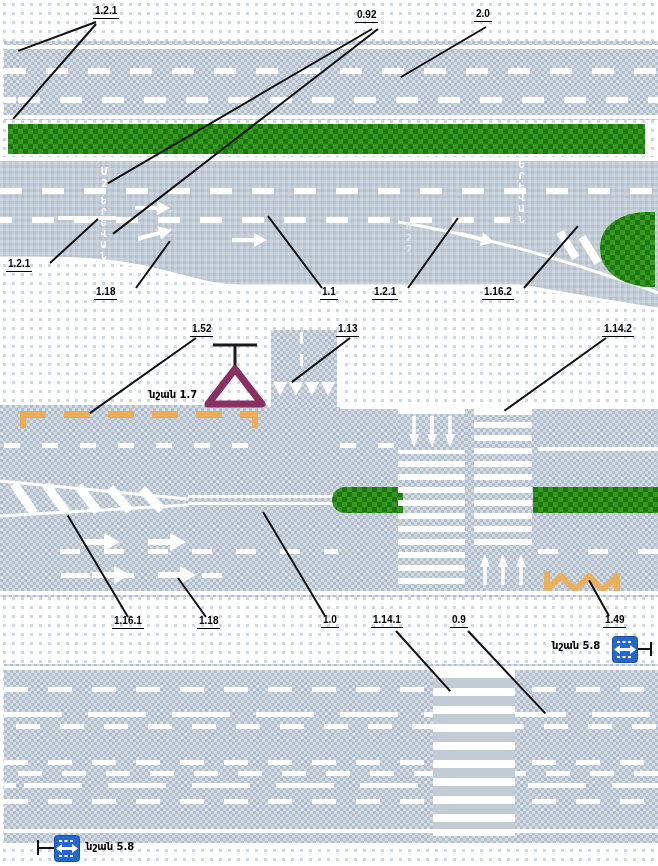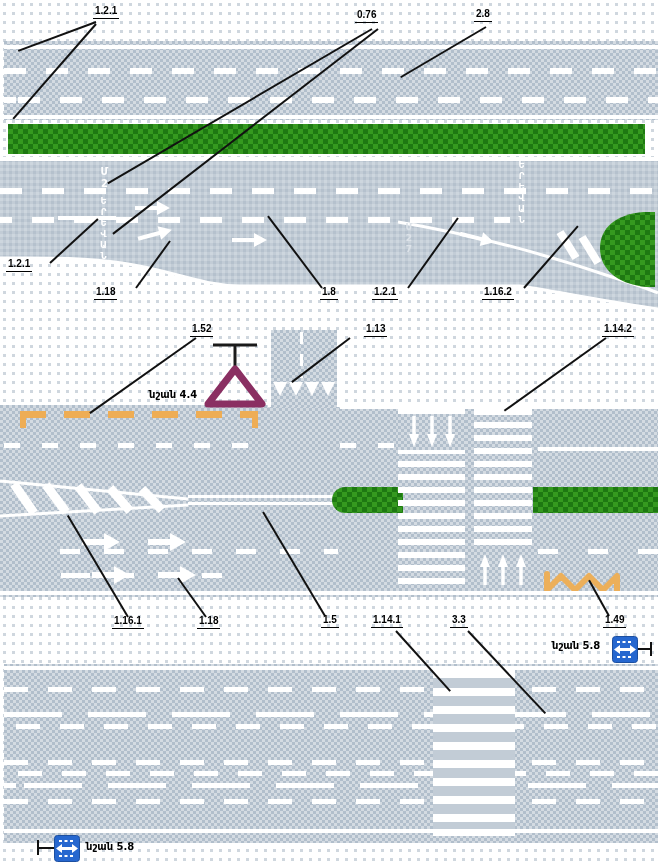--- a/index.html
+++ b/index.html
@@ -167,21 +167,21 @@
   <svg style="left:540px;top:566px;" width="85" height="32" viewBox="0 0 85 32">
     <polyline points="7,8 7,24 21,10 35,24 49,10 63,24 77,10 77,25" fill="none" stroke="#ecaf5a" stroke-width="6" stroke-linejoin="round" stroke-linecap="round"></polyline>
   </svg>
   <div class="wline" style="left:0;top:591px;width:658px;height:4px;"></div>
 
   <svg style="left:203px;top:341px;" width="64" height="68" viewBox="0 0 64 68">
     <path d="M10,4 H54" stroke="#1a1a1a" stroke-width="3"></path>
     <path d="M32,4 V29" stroke="#1a1a1a" stroke-width="3"></path>
     <path d="M32,28 L59,63 L5,63 Z" fill="none" stroke="#8a2f62" stroke-width="7" stroke-linejoin="round"></path>
   </svg>
-  <div class="arm" style="left:149px;top:389px;">նշան 4.4</div>
+  <div class="arm" style="left:149px;top:389px;">նշան 1.7</div>
 
   <div class="rd" style="left:4px;top:664px;width:654px;height:179px;"></div>
   <div class="wline" style="left:4px;top:666px;width:654px;height:4px;"></div>
   <div class="dash" style="left:4px;top:687px;width:654px;background-image:repeating-linear-gradient(90deg,#fff 0 24px,transparent 24px 44px);"></div>
   <div class="dash" style="left:4px;top:712px;width:654px;background-image:repeating-linear-gradient(90deg,#fff 0 58px,transparent 58px 84px);"></div>
   <div class="dash" style="left:4px;top:724px;width:654px;background-image:repeating-linear-gradient(90deg,#fff 0 24px,transparent 24px 44px);background-position:12px 0;"></div>
   <div class="dash" style="left:4px;top:760px;width:654px;background-image:repeating-linear-gradient(90deg,#fff 0 24px,transparent 24px 44px);"></div>
   <div class="dash" style="left:4px;top:771px;width:654px;background-image:repeating-linear-gradient(90deg,#fff 0 24px,transparent 24px 44px);background-position:14px 0;"></div>
   <div class="dash" style="left:4px;top:783px;width:654px;background-image:repeating-linear-gradient(90deg,#fff 0 58px,transparent 58px 84px);background-position:20px 0;"></div>
   <div class="dash" style="left:4px;top:799px;width:654px;background-image:repeating-linear-gradient(90deg,#fff 0 24px,transparent 24px 44px);"></div>
@@ -226,30 +226,30 @@
   <div class="ld" style="left:350px;top:337px;width:73px;transform:rotate(142.8deg);"></div>
   <div class="ld" style="left:606px;top:337px;width:125px;transform:rotate(144.4deg);"></div>
   <div class="ld" style="left:128px;top:616px;width:118px;transform:rotate(-120.7deg);"></div>
   <div class="ld" style="left:206px;top:616px;width:48px;transform:rotate(-125.7deg);"></div>
   <div class="ld" style="left:325px;top:615px;width:121px;transform:rotate(-120.8deg);"></div>
   <div class="ld" style="left:396px;top:630px;width:81px;transform:rotate(48deg);"></div>
   <div class="ld" style="left:468px;top:630px;width:113px;transform:rotate(46.8deg);"></div>
   <div class="ld" style="left:609px;top:615px;width:41px;transform:rotate(-119.1deg);"></div>
 
   <div class="callout" style="left:93px;top:6px;">1.2.1</div>
-  <div class="callout" style="left:355px;top:10px;">0.76</div>
-  <div class="callout" style="left:474px;top:9px;">2.8</div>
+  <div class="callout" style="left:355px;top:10px;">0.92</div>
+  <div class="callout" style="left:474px;top:9px;">2.0</div>
   <div class="callout" style="left:6px;top:259px;">1.2.1</div>
   <div class="callout" style="left:94px;top:287px;">1.18</div>
-  <div class="callout" style="left:320px;top:287px;">1.8</div>
+  <div class="callout" style="left:320px;top:287px;">1.1</div>
   <div class="callout" style="left:372px;top:287px;">1.2.1</div>
   <div class="callout" style="left:482px;top:287px;">1.16.2</div>
   <div class="callout" style="left:190px;top:324px;">1.52</div>
-  <div class="callout" style="left:364px;top:324px;">1.13</div>
+  <div class="callout" style="left:336px;top:324px;">1.13</div>
   <div class="callout" style="left:602px;top:324px;">1.14.2</div>
   <div class="callout" style="left:112px;top:616px;">1.16.1</div>
   <div class="callout" style="left:197px;top:616px;">1.18</div>
-  <div class="callout" style="left:321px;top:615px;">1.5</div>
+  <div class="callout" style="left:321px;top:615px;">1.0</div>
   <div class="callout" style="left:371px;top:615px;">1.14.1</div>
-  <div class="callout" style="left:450px;top:615px;">3.3</div>
+  <div class="callout" style="left:450px;top:615px;">0.9</div>
   <div class="callout" style="left:603px;top:615px;">1.49</div>
 
 </div>
 
 </body></html>

